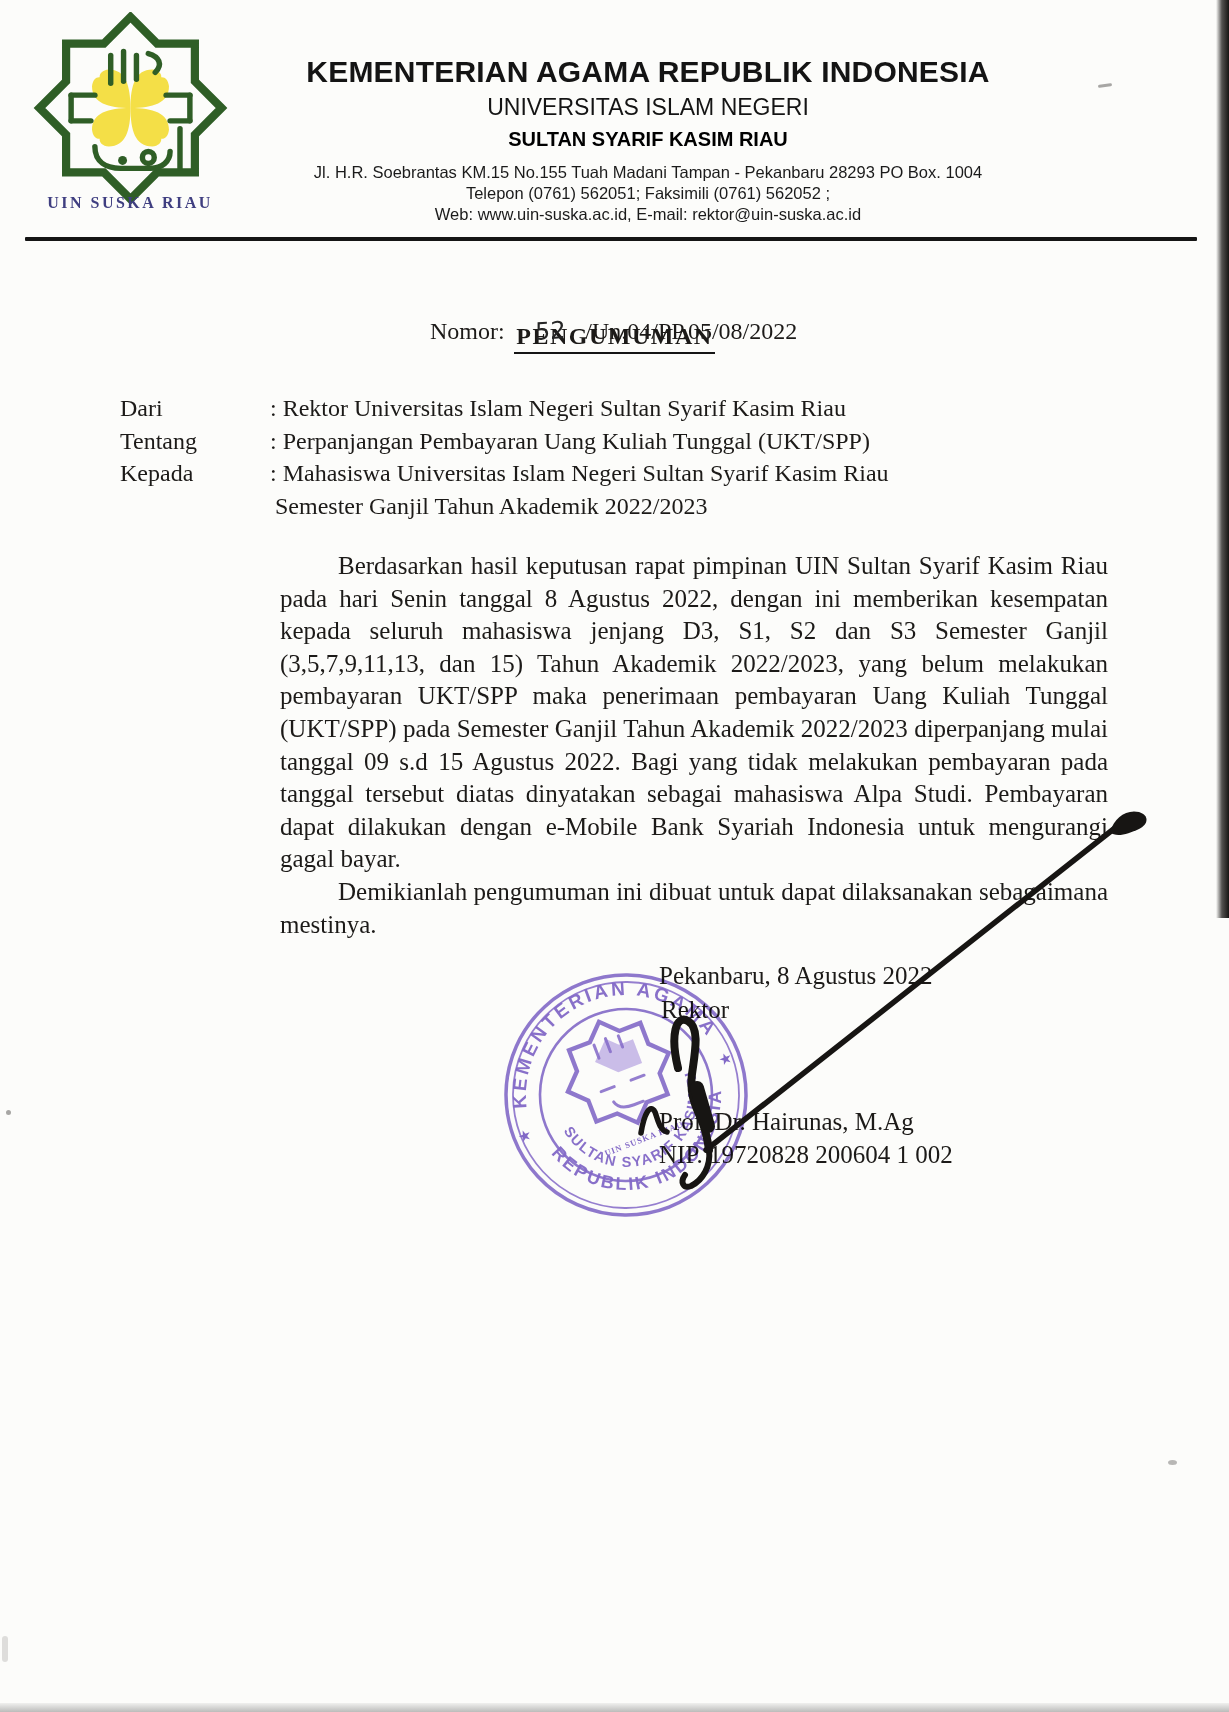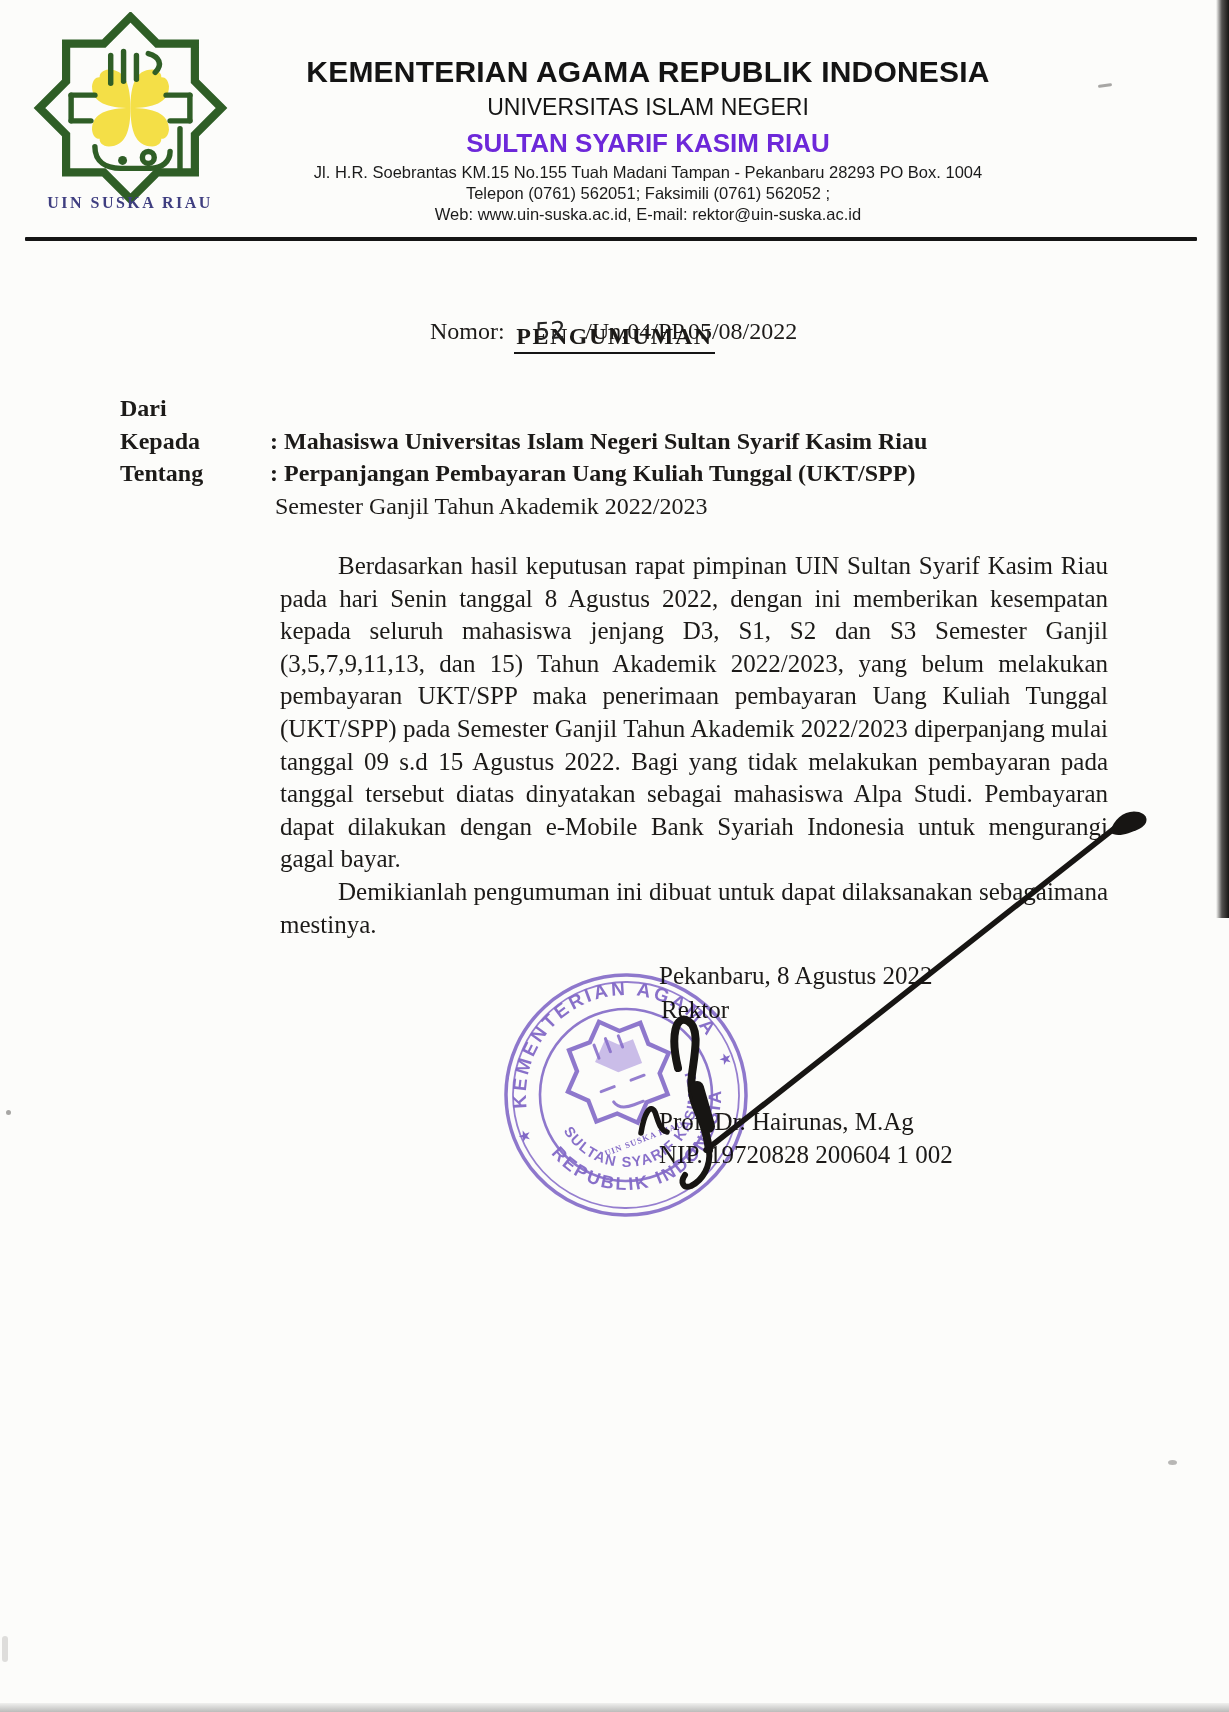--- a/index.html
+++ b/index.html
@@ -29,21 +29,21 @@
     font-size:30px; letter-spacing:0.2px; color:#141414;
   }
   .head-univ1 {
     position:absolute; left:0; top:94px; width:100%;
     font-family:"Liberation Sans",sans-serif; font-weight:normal;
     font-size:23px; color:#141414;
   }
   .head-univ2 {
     position:absolute; left:0; top:128px; width:100%;
     font-family:"Liberation Sans",sans-serif; font-weight:bold;
-    font-size:26px; color:#6d28d9;
+    font-size:20px; color:#000000;
   }
   .head-addr {
     position:absolute; left:0; width:100%;
     font-family:"Liberation Sans",sans-serif; font-weight:normal;
     font-size:16.5px; color:#1b1b1b;
   }
   .addr1 { top:163px; }
   .addr2 { top:184px; }
   .addr3 { top:205px; }
   .head-rule {
@@ -60,21 +60,21 @@
   .nomor-line { position:absolute; left:430px; top:317px; font-size:24px; white-space:nowrap; }
   .nomor-label { }
   .nomor-hand {
     display:inline-block; margin-left:30px;
     font-family:"DejaVu Sans",sans-serif; font-size:24px;
     transform:rotate(-4deg) skewX(-4deg); color:#252525;
   }
   .nomor-ref { margin-left:20px; }
   
   .meta { position:absolute; left:120px; top:395px; width:960px; font-size:24px; }
-  .meta-row { position:relative; height:32.5px; white-space:nowrap;font-weight:bold; }
+  .meta-row { position:relative; height:32.5px; white-space:nowrap; }
   .meta-label { position:absolute; left:0; }
   .meta-value { position:absolute; left:150px; }
   .meta-line2 { position:absolute; left:155px; top:97.5px; white-space:nowrap;text-align:right; }
   
   .body-text {
     position:absolute; left:280px; top:550px; width:828px;
     font-size:25px; line-height:32.6px;
     text-align:justify;
   }
   .body-text p { text-indent:58px; }
@@ -162,28 +162,29 @@
   <div class="title-wrap">
     <span class="title-text">PENGUMUMAN</span>
   </div>
   <div class="nomor-line">
     <span class="nomor-label">Nomor:</span><span class="nomor-hand">52</span><span class="nomor-ref">/Un.04/PP.05/08/2022</span>
   </div>
 
   <div class="meta">
     <div class="meta-row">
       <span class="meta-label">Dari</span>
+      <span class="meta-value">: Rektor Universitas Islam Negeri Sultan Syarif Kasim Riau</span>
+    </div>
+    <div class="meta-row">
+      <span class="meta-label">Tentang</span>
+      <span class="meta-value">: Perpanjangan Pembayaran Uang Kuliah Tunggal (UKT/SPP)</span>
     </div>
     <div class="meta-row">
       <span class="meta-label">Kepada</span>
       <span class="meta-value">: Mahasiswa Universitas Islam Negeri Sultan Syarif Kasim Riau</span>
-    </div>
-    <div class="meta-row">
-      <span class="meta-label">Tentang</span>
-      <span class="meta-value">: Perpanjangan Pembayaran Uang Kuliah Tunggal (UKT/SPP)</span>
     </div>
     <div class="meta-line2">Semester Ganjil Tahun Akademik 2022/2023</div>
   </div>
 
   <div class="body-text">
     <p><span>Berdasarkan hasil keputusan rapat pimpinan UIN Sultan Syarif Kasim Riau pada hari Senin tanggal 8 Agustus 2022, dengan ini memberikan kesempatan kepada seluruh mahasiswa jenjang D3, S1, S2 dan S3 Semester Ganjil (3,5,7,9,11,13, dan 15) Tahun Akademik 2022/2023, yang belum melakukan pembayaran UKT/SPP maka penerimaan pembayaran Uang Kuliah Tunggal (UKT/SPP) pada Semester Ganjil Tahun Akademik 2022/2023 diperpanjang mulai tanggal </span><span class="b">09 s.d 15 Agustus 2022.</span><span> Bagi yang tidak melakukan pembayaran pada tanggal tersebut diatas dinyatakan sebagai mahasiswa </span><span class="b">Alpa Studi.</span><span> Pembayaran dapat dilakukan dengan e-Mobile Bank Syariah Indonesia untuk mengurangi gagal bayar.</span></p>
     <p>Demikianlah pengumuman ini dibuat untuk dapat dilaksanakan sebagaimana mestinya.</p>
   </div>
 
   <div class="sig">

